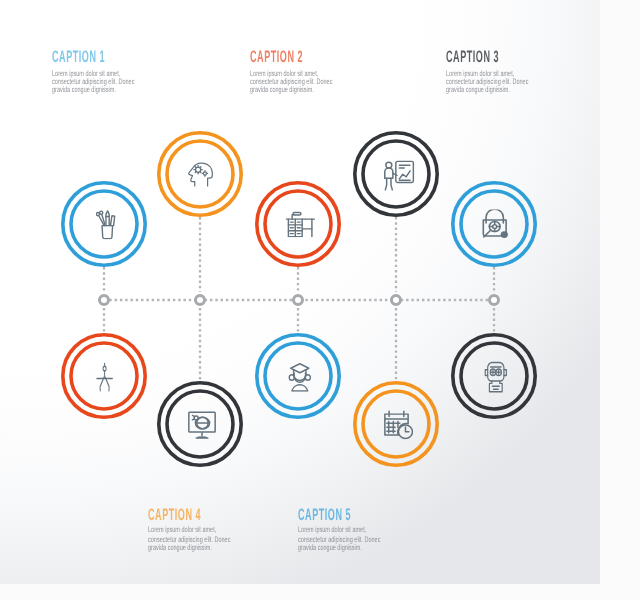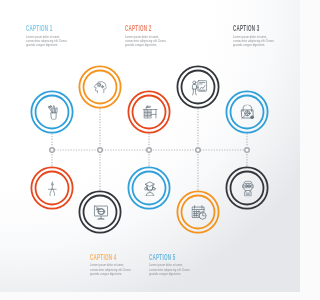--- a/index.html
+++ b/index.html
@@ -173,25 +173,25 @@
     </div>
   <div id="texts">
       <div class="txtblk" style="left: 26px; top: 24px;">
         <div class="cap" style="color: rgb(126, 199, 234);">CAPTION 1</div>
         <div class="bodytxt">Lorem ipsum dolor sit amet, consectetur adipiscing elit. Donec gravida congue dignissim.</div>
       </div>
       <div class="txtblk" style="left: 125px; top: 24px;">
         <div class="cap" style="color: rgb(239, 127, 99);">CAPTION 2</div>
         <div class="bodytxt">Lorem ipsum dolor sit amet, consectetur adipiscing elit. Donec gravida congue dignissim.</div>
       </div>
-      <div class="txtblk" style="left: 223px; top: 24px; margin-left: 10px;">
+      <div class="txtblk" style="left: 223px; top: 24px;">
         <div class="cap" style="color: rgb(91, 95, 99);">CAPTION 3</div>
         <div class="bodytxt">Lorem ipsum dolor sit amet, consectetur adipiscing elit. Donec gravida congue dignissim.</div>
       </div>
-      <div class="txtblk" style="left: 90px; top: 252.5px;">
+      <div class="txtblk" style="left: 74px; top: 252.5px;">
         <div class="cap" style="color: rgb(247, 179, 97);">CAPTION 4</div>
         <div class="bodytxt">Lorem ipsum dolor sit amet, consectetur adipiscing elit. Donec gravida congue dignissim.</div>
       </div>
       <div class="txtblk" style="left: 149px; top: 252.5px;">
         <div class="cap" style="color: rgb(108, 184, 224);">CAPTION 5</div>
         <div class="bodytxt">Lorem ipsum dolor sit amet, consectetur adipiscing elit. Donec gravida congue dignissim.</div>
       </div>
     </div>
 </div>
 

